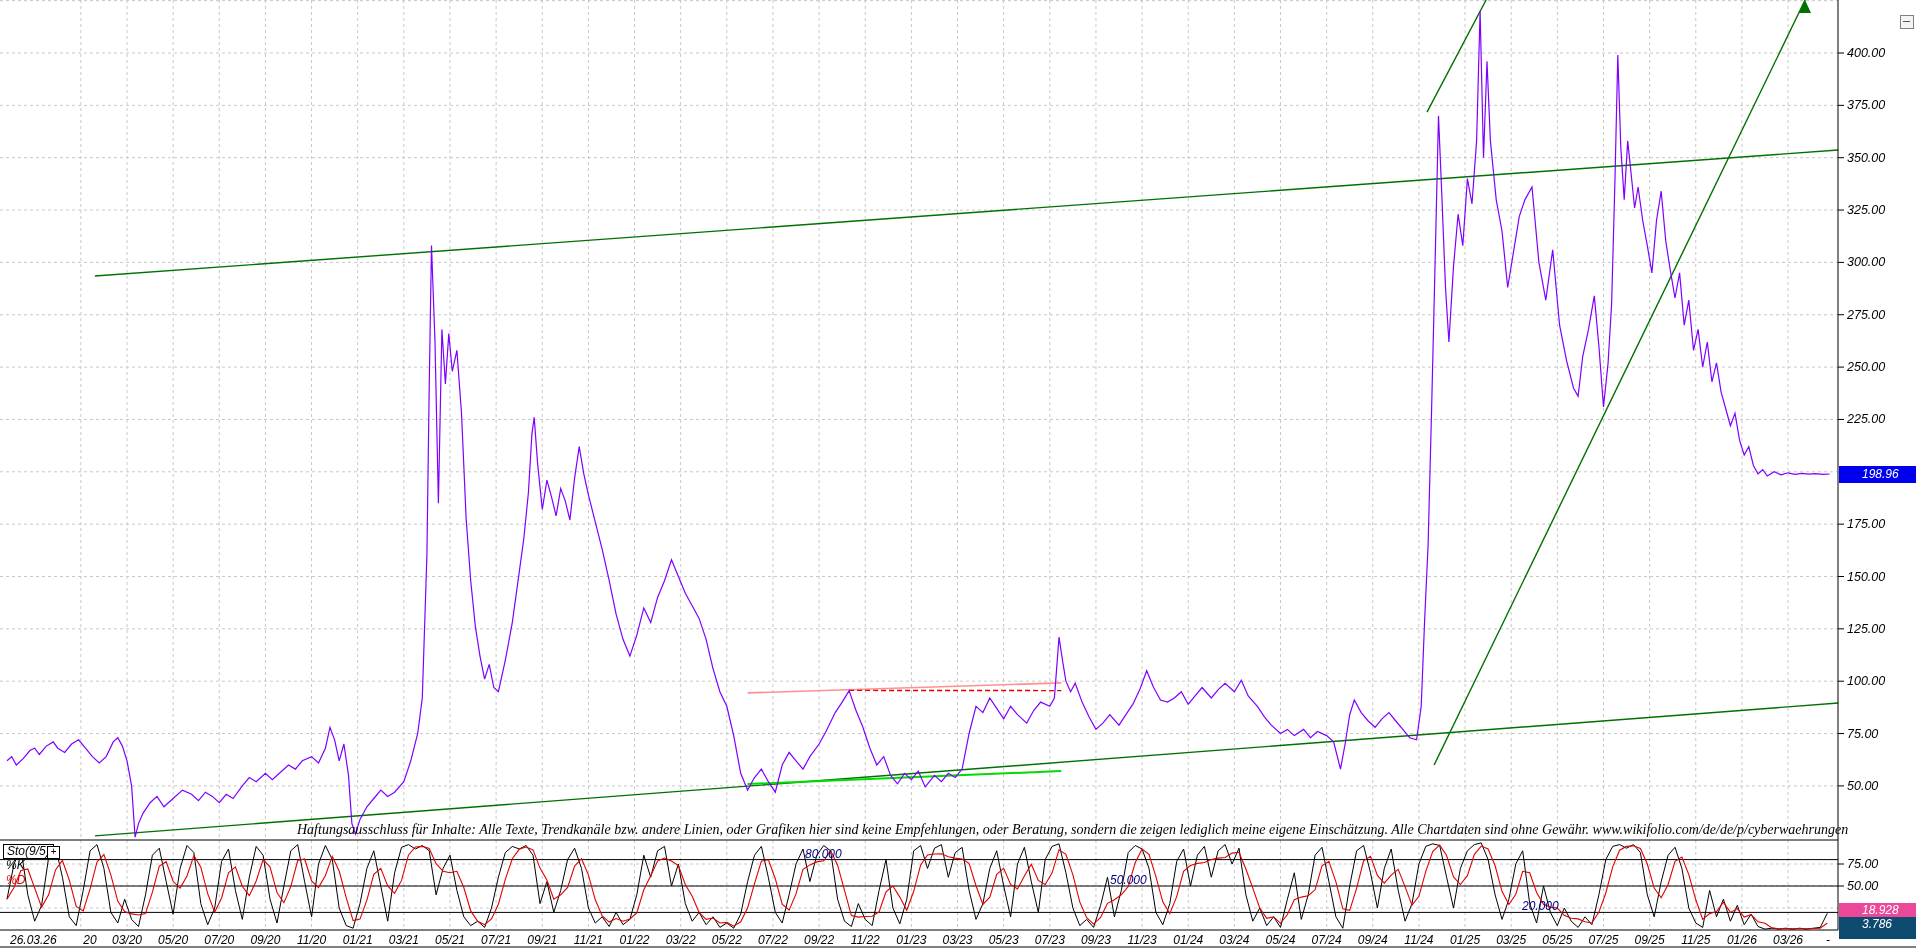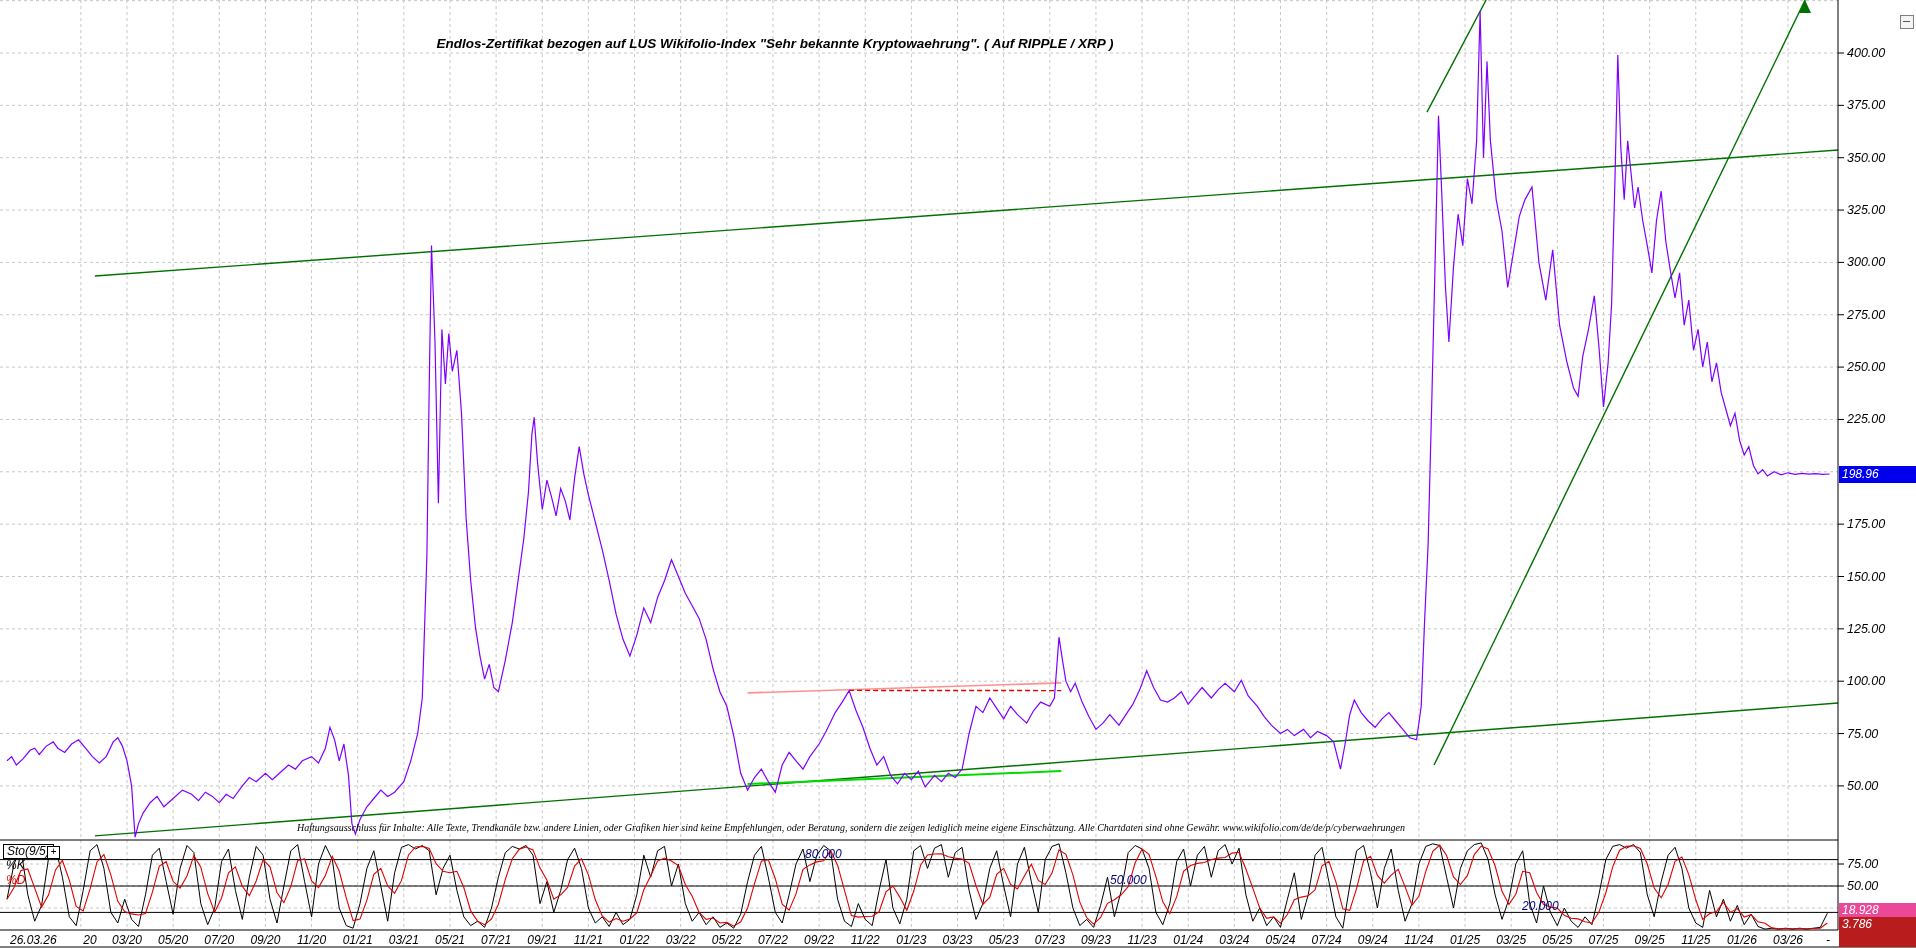--- a/index.html
+++ b/index.html
@@ -2,32 +2,32 @@
 <html><head>
 <meta charset="utf-8">
 <style>
   html,body{margin:0;padding:0;background:#fff;}
   .stage{position:relative;width:1916px;height:948px;background:#fff;overflow:hidden;
          font-family:"Liberation Sans",sans-serif;font-style:italic;}
   svg{position:absolute;left:0;top:0;}
   .title{position:absolute;left:320px;top:36px;width:910px;text-align:center;
          font-size:13.5px;font-weight:bold;color:#000;white-space:nowrap;}
   .disclaimer{position:absolute;left:297px;top:822px;width:1120px;
-         font-family:"Liberation Serif",serif;font-size:10px;color:#000;white-space:nowrap;}
+         font-family:"Liberation Serif",serif;font-size:14px;color:#000;white-space:nowrap;}
   .sto-box{position:absolute;left:3px;top:844px;border:1px solid #000;background:#fff;
          font-size:12px;padding:0 3px;line-height:13px;color:#000;}
   .sto-plus{position:absolute;left:47px;top:846px;width:11px;height:11px;border:1px solid #000;
          background:#fff;font-size:10px;line-height:10px;text-align:center;color:#000;}
   .k-label{position:absolute;left:6px;top:858px;font-size:12px;color:#000;}
   .d-label{position:absolute;left:6px;top:873px;font-size:12px;color:#e00000;}
   .badge{position:absolute;left:1839px;width:77px;color:#fff;font-size:12px;
-         line-height:15px;padding-left:3px;box-sizing:border-box;white-space:nowrap;}
+         line-height:15px;padding-left:23px;box-sizing:border-box;white-space:nowrap;}
   .badge-price{top:466px;height:17px;line-height:17px;background:#0000ee;}
   .badge-k{top:903px;height:14px;line-height:14px;background:#ec4899;}
-  .badge-d{top:917px;height:30px;line-height:14px;background:#b91c1c;}
+  .badge-d{top:917px;height:22px;line-height:14px;background:#0c4a6e;}
   .collapse-btn{position:absolute;left:1900px;top:15px;width:12px;height:12px;
          border:1px solid #808080;background:#f4f4f4;}
   .collapse-btn::after{content:"";position:absolute;left:2px;top:5px;width:7px;height:1px;background:#555;}
 </style>
 </head>
 <body>
 
 <div class="stage">
   <svg id="chart-svg" width="1916" height="948" viewBox="0 0 1916 948">
       <line x1="80.86" y1="0" x2="80.86" y2="930" stroke="#c8c8c8" stroke-width="1" stroke-dasharray="3,3"></line>
@@ -175,21 +175,20 @@
       <text x="1511.2" y="944" fill="#000" font-size="12" font-family="&quot;Liberation Sans&quot;,sans-serif" text-anchor="middle">03/25</text>
       <text x="1557.34" y="944" fill="#000" font-size="12" font-family="&quot;Liberation Sans&quot;,sans-serif" text-anchor="middle">05/25</text>
       <text x="1603.48" y="944" fill="#000" font-size="12" font-family="&quot;Liberation Sans&quot;,sans-serif" text-anchor="middle">07/25</text>
       <text x="1649.6200000000001" y="944" fill="#000" font-size="12" font-family="&quot;Liberation Sans&quot;,sans-serif" text-anchor="middle">09/25</text>
       <text x="1695.76" y="944" fill="#000" font-size="12" font-family="&quot;Liberation Sans&quot;,sans-serif" text-anchor="middle">11/25</text>
       <text x="1741.9" y="944" fill="#000" font-size="12" font-family="&quot;Liberation Sans&quot;,sans-serif" text-anchor="middle">01/26</text>
       <text x="1788.04" y="944" fill="#000" font-size="12" font-family="&quot;Liberation Sans&quot;,sans-serif" text-anchor="middle">03/26</text>
       <text x="1828" y="944" fill="#000" font-size="12" font-family="&quot;Liberation Sans&quot;,sans-serif" text-anchor="middle">-</text>
     </svg>
 
-  <div class="title">Endlos-Zertifikat bezogen auf LUS Wikifolio-Index "Sehr bekannte Kryptowaehrung". ( Auf RIPPLE / XRP )</div>
   <div class="disclaimer">Haftungsausschluss für Inhalte: Alle Texte, Trendkanäle bzw. andere Linien, oder Grafiken hier sind keine Empfehlungen, oder Beratung, sondern die zeigen lediglich meine eigene Einschätzung. Alle Chartdaten sind ohne Gewähr.  www.wikifolio.com/de/de/p/cyberwaehrungen</div>
 
   <div class="sto-box">
     <span>Sto(9/5)</span>
   </div>
   <div class="sto-plus">+</div>
   <div class="k-label">%K</div>
   <div class="d-label">%D</div>
 
   <div class="badge badge-price">198.96</div>

